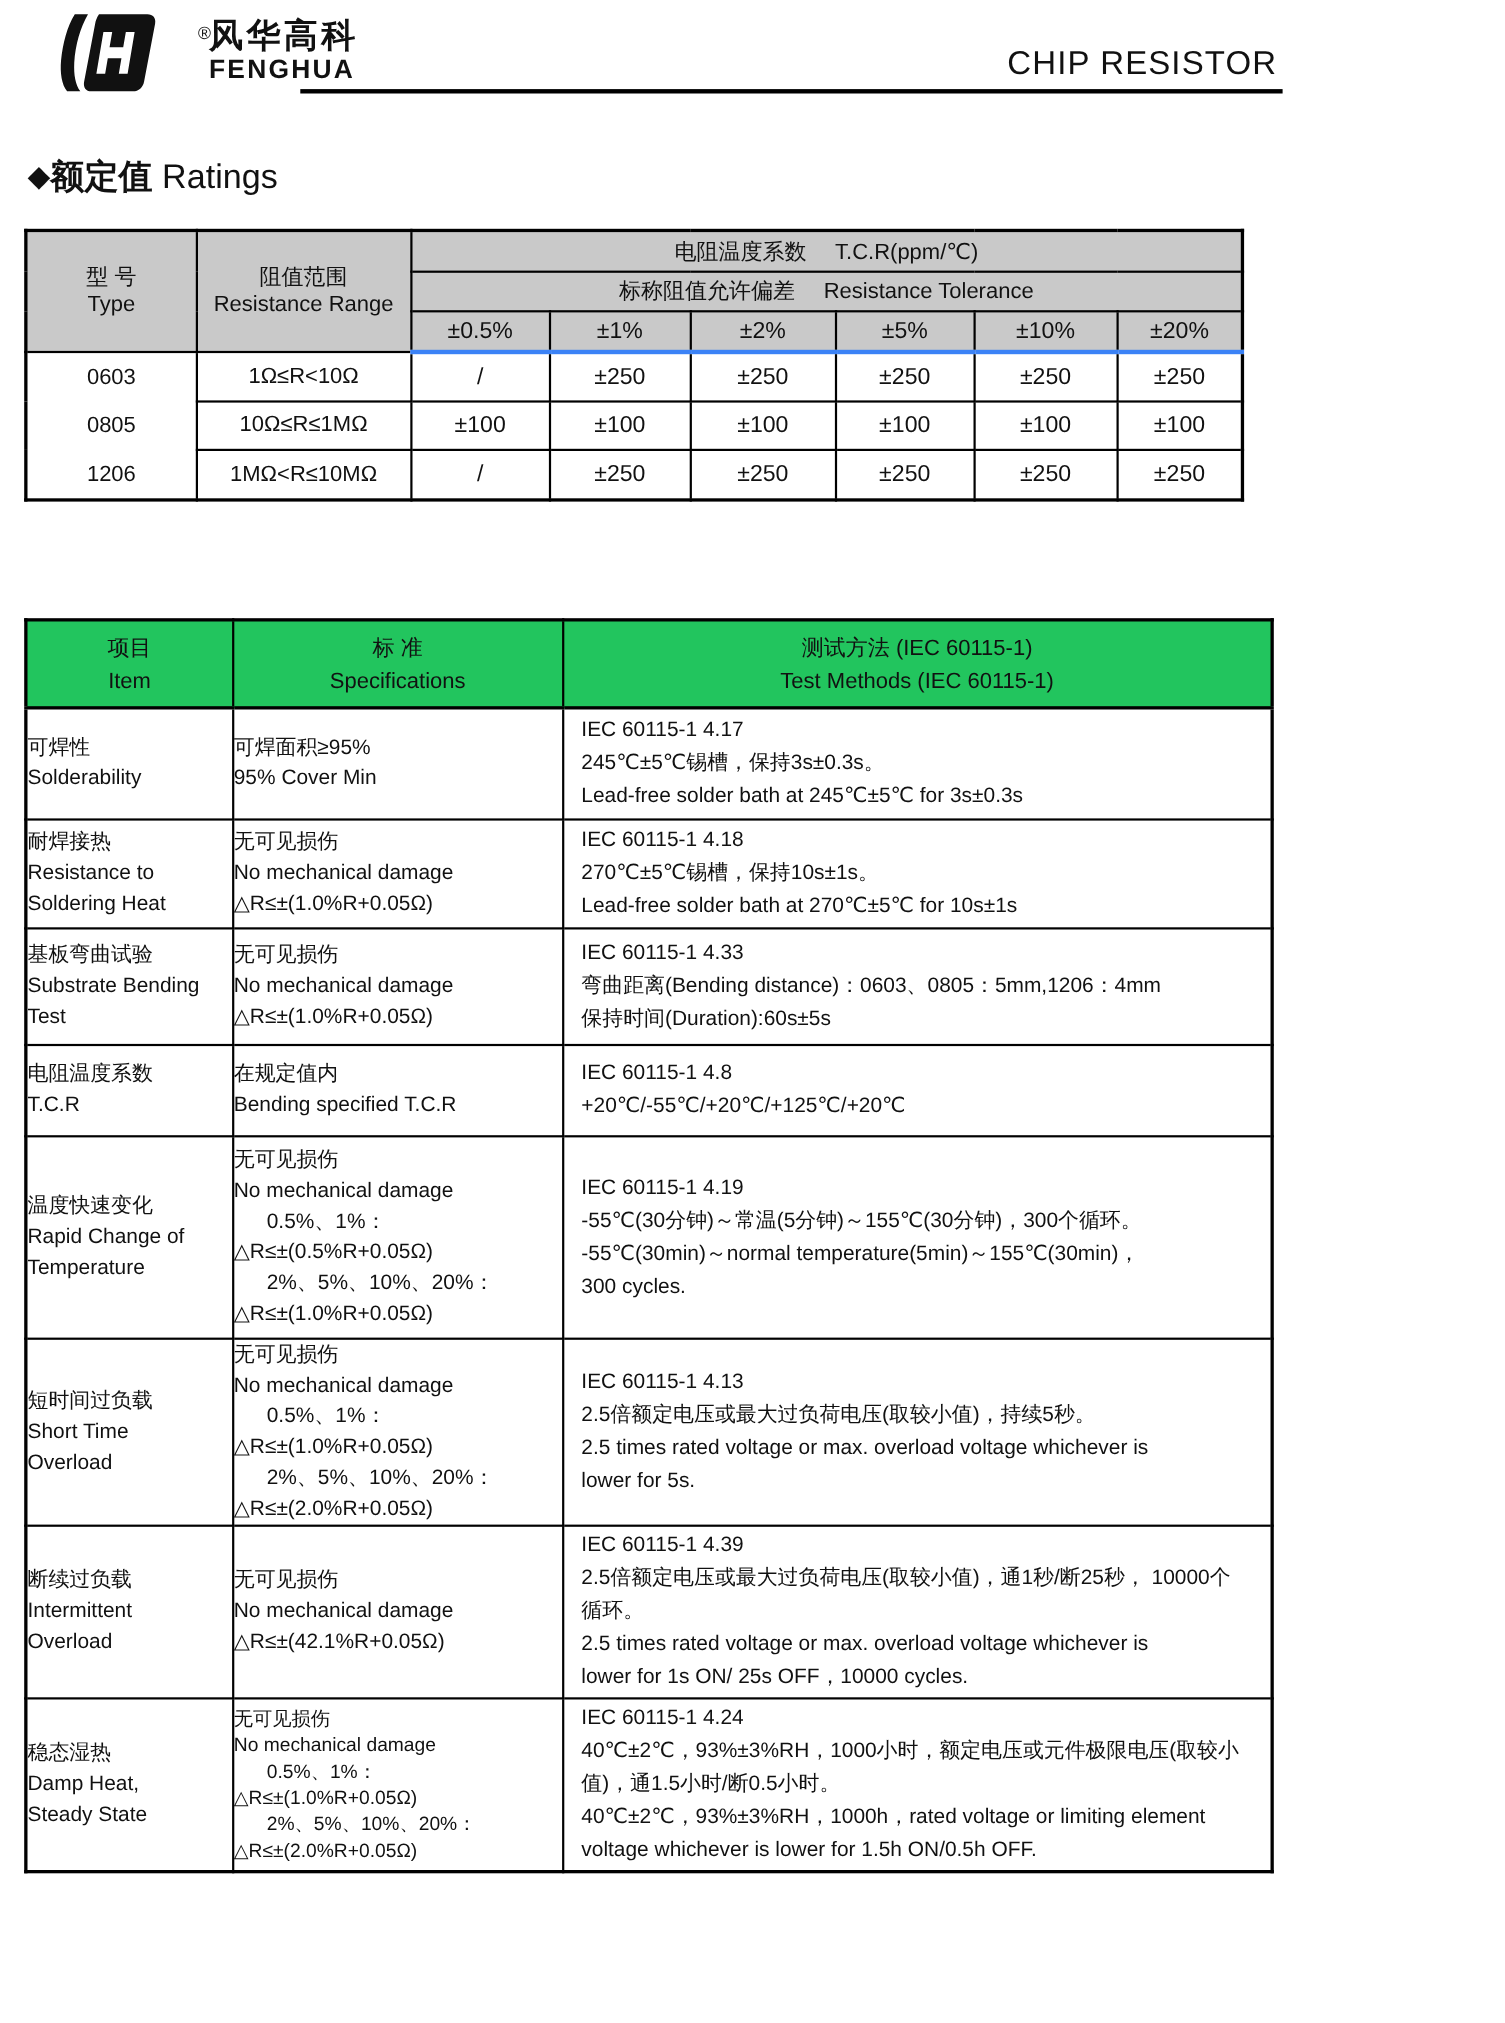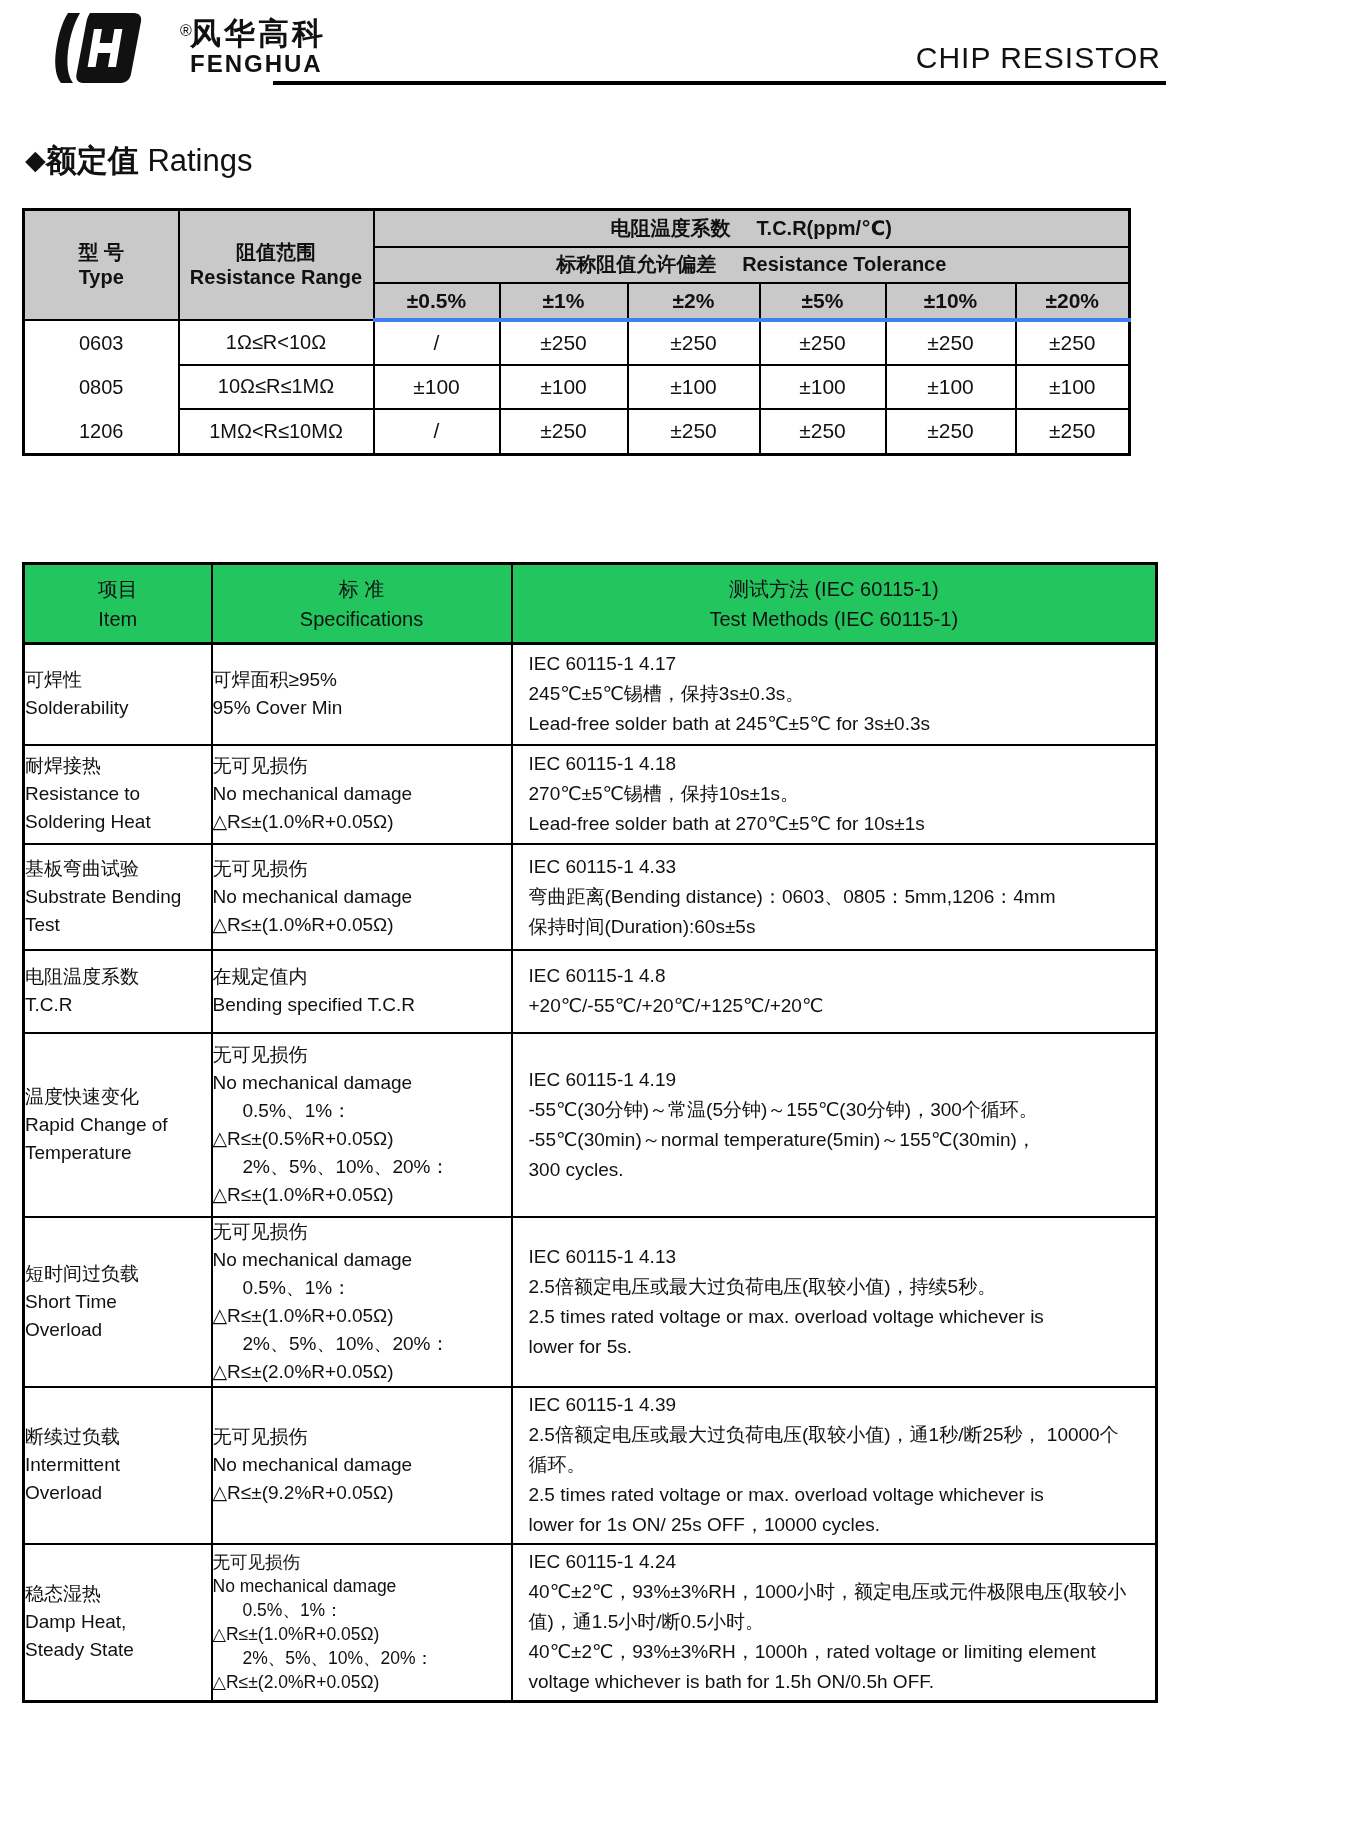--- a/index.html
+++ b/index.html
@@ -24,21 +24,21 @@
   .sec-ratings{top:140px;}
   .sec-chars{top:486px;}
   .sec-chars .dia{margin-right:10px;}
 
   
   table{border-collapse:collapse;table-layout:fixed;}
   td{border:2px solid #000;padding:0;vertical-align:middle;text-align:center;}
 
   
   .ratings{position:absolute;left:22px;top:208px;width:1106px;border:3px solid #000;}
-  .ratings .hdr td{background:#c9c9c9;font-weight:bold;}
+  .ratings .hdr td{background:#c9c9c9;}
   .ratings .h1,.ratings .h2{font-size:20px;}
   .ratings .gap{display:inline-block;width:26px;}
   .ratings .h3row td{font-size:21px;border-bottom:4px solid #3b82f6;}
   .ratings .twoline div{line-height:25px;font-size:20px;}
   .typecell div{line-height:44px;font-size:20px;}
   .ratings .range{font-size:20px;}
   .ratings .val{font-size:21px;}
 
   
   .chars{position:absolute;left:22px;top:562px;width:1133px;border:3px solid #000;}
@@ -280,21 +280,21 @@
         </tr>
         <tr style="height: 157px;">
           <td class="item">
             <div class="ln">断续过负载</div>
             <div class="ln">Intermittent</div>
             <div class="ln">Overload</div>
           </td>
           <td class="spec">
             <div class="ln">无可见损伤</div>
             <div class="ln">No mechanical damage</div>
-            <div class="ln">△R≤±(9.2%R+0.05Ω)</div>
+            <div class="ln">△R≤±(42.1%R+0.05Ω)</div>
           </td>
           <td class="method">
             <div class="ln">IEC 60115-1 4.39</div>
             <div class="ln">2.5倍额定电压或最大过负荷电压(取较小值)，通1秒/断25秒， 10000个</div>
             <div class="ln">循环。</div>
             <div class="ln">2.5 times rated voltage or max. overload voltage whichever is</div>
             <div class="ln">lower for 1s ON/ 25s OFF，10000 cycles.</div>
           </td>
         </tr>
         <tr style="height: 158px;">
@@ -309,19 +309,19 @@
             <div class="ln left">0.5%、1%：</div>
             <div class="ln">△R≤±(1.0%R+0.05Ω)</div>
             <div class="ln left">2%、5%、10%、20%：</div>
             <div class="ln">△R≤±(2.0%R+0.05Ω)</div>
           </td>
           <td class="method">
             <div class="ln">IEC 60115-1 4.24</div>
             <div class="ln">40℃±2℃，93%±3%RH，1000小时，额定电压或元件极限电压(取较小</div>
             <div class="ln">值)，通1.5小时/断0.5小时。</div>
             <div class="ln">40℃±2℃，93%±3%RH，1000h，rated voltage or limiting element</div>
-            <div class="ln">voltage whichever is bath for 1.5h ON/0.5h OFF.</div>
+            <div class="ln">voltage whichever is lower for 1.5h ON/0.5h OFF.</div>
           </td>
         </tr>
       </tbody>
   </table>
 
 </div>
 
 </body></html>

